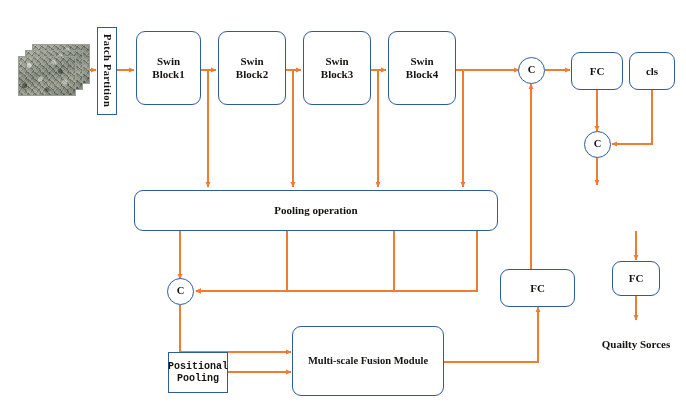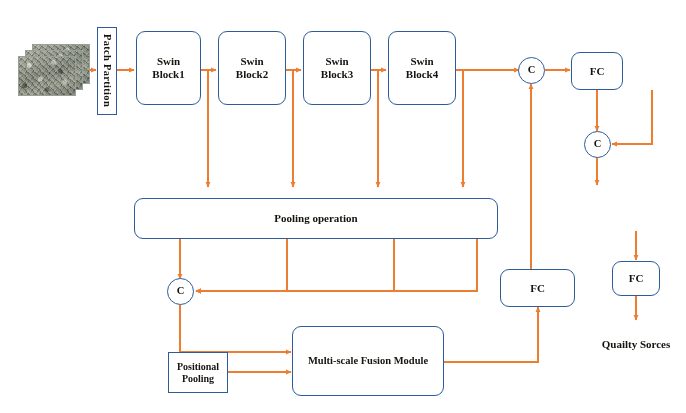--- a/index.html
+++ b/index.html
@@ -180,51 +180,54 @@
   </div>
 
   <div class="node circle" style="left:518px; top:57px; width:27px; height:27px; font-size:10.5px;">
     <span class="lbl">C</span>
   </div>
 
   <div class="node rounded" style="left:571px; top:52px; width:52px; height:38px; font-size:11px;">
     <span class="lbl">FC</span>
   </div>
 
+  <div class="node rounded" style="left:629px; top:52px; width:46px; height:38px; font-size:11px;">
+    <span class="lbl">cls</span>
+  </div>
 
   <div class="node circle" style="left:584px; top:131px; width:27px; height:27px; font-size:10.5px;">
     <span class="lbl">C</span>
   </div>
 
 
   <div class="node rounded" style="left:612px; top:261px; width:48px; height:35px; font-size:11px;">
     <span class="lbl">FC</span>
   </div>
 
   <div class="freetext" style="left:601px; top:338px; width:70px; font-size:11px;">
     <span class="lbl">Quailty</span>
     <span class="lbl">Sorces</span>
   </div>
 
-  <div class="node rounded" style="left:134px; top:198px; width:364px; height:41px; font-size:11px;">
+  <div class="node rounded" style="left:134px; top:190px; width:364px; height:41px; font-size:11px;">
     <span class="lbl">Pooling operation</span>
   </div>
 
   <div class="node circle" style="left:167px; top:278px; width:27px; height:27px; font-size:10.5px;">
     <span class="lbl">C</span>
   </div>
 
   <div class="node rounded" style="left:500px; top:269px; width:75px; height:38px; font-size:11px;">
     <span class="lbl">FC</span>
   </div>
 
   <div class="node rounded" style="left:292px; top:326px; width:152px; height:70px; font-size:10.5px;">
     <span class="lbl">Multi-scale  Fusion Module</span>
   </div>
 
-  <div class="node sharp" style="left:168px; top:352px; width:60px; height:41px; font-size:10px;">
+  <div class="node sharp" style="left:168px; top:352px; width:60px; height:41px; font-size:10px;font-family:Liberation Mono, monospace;">
     <span>
       <span class="lbl">Positional</span>
       <span class="lbl">Pooling</span>
     </span>
   </div>
 
 </div>
 
 </body></html>

